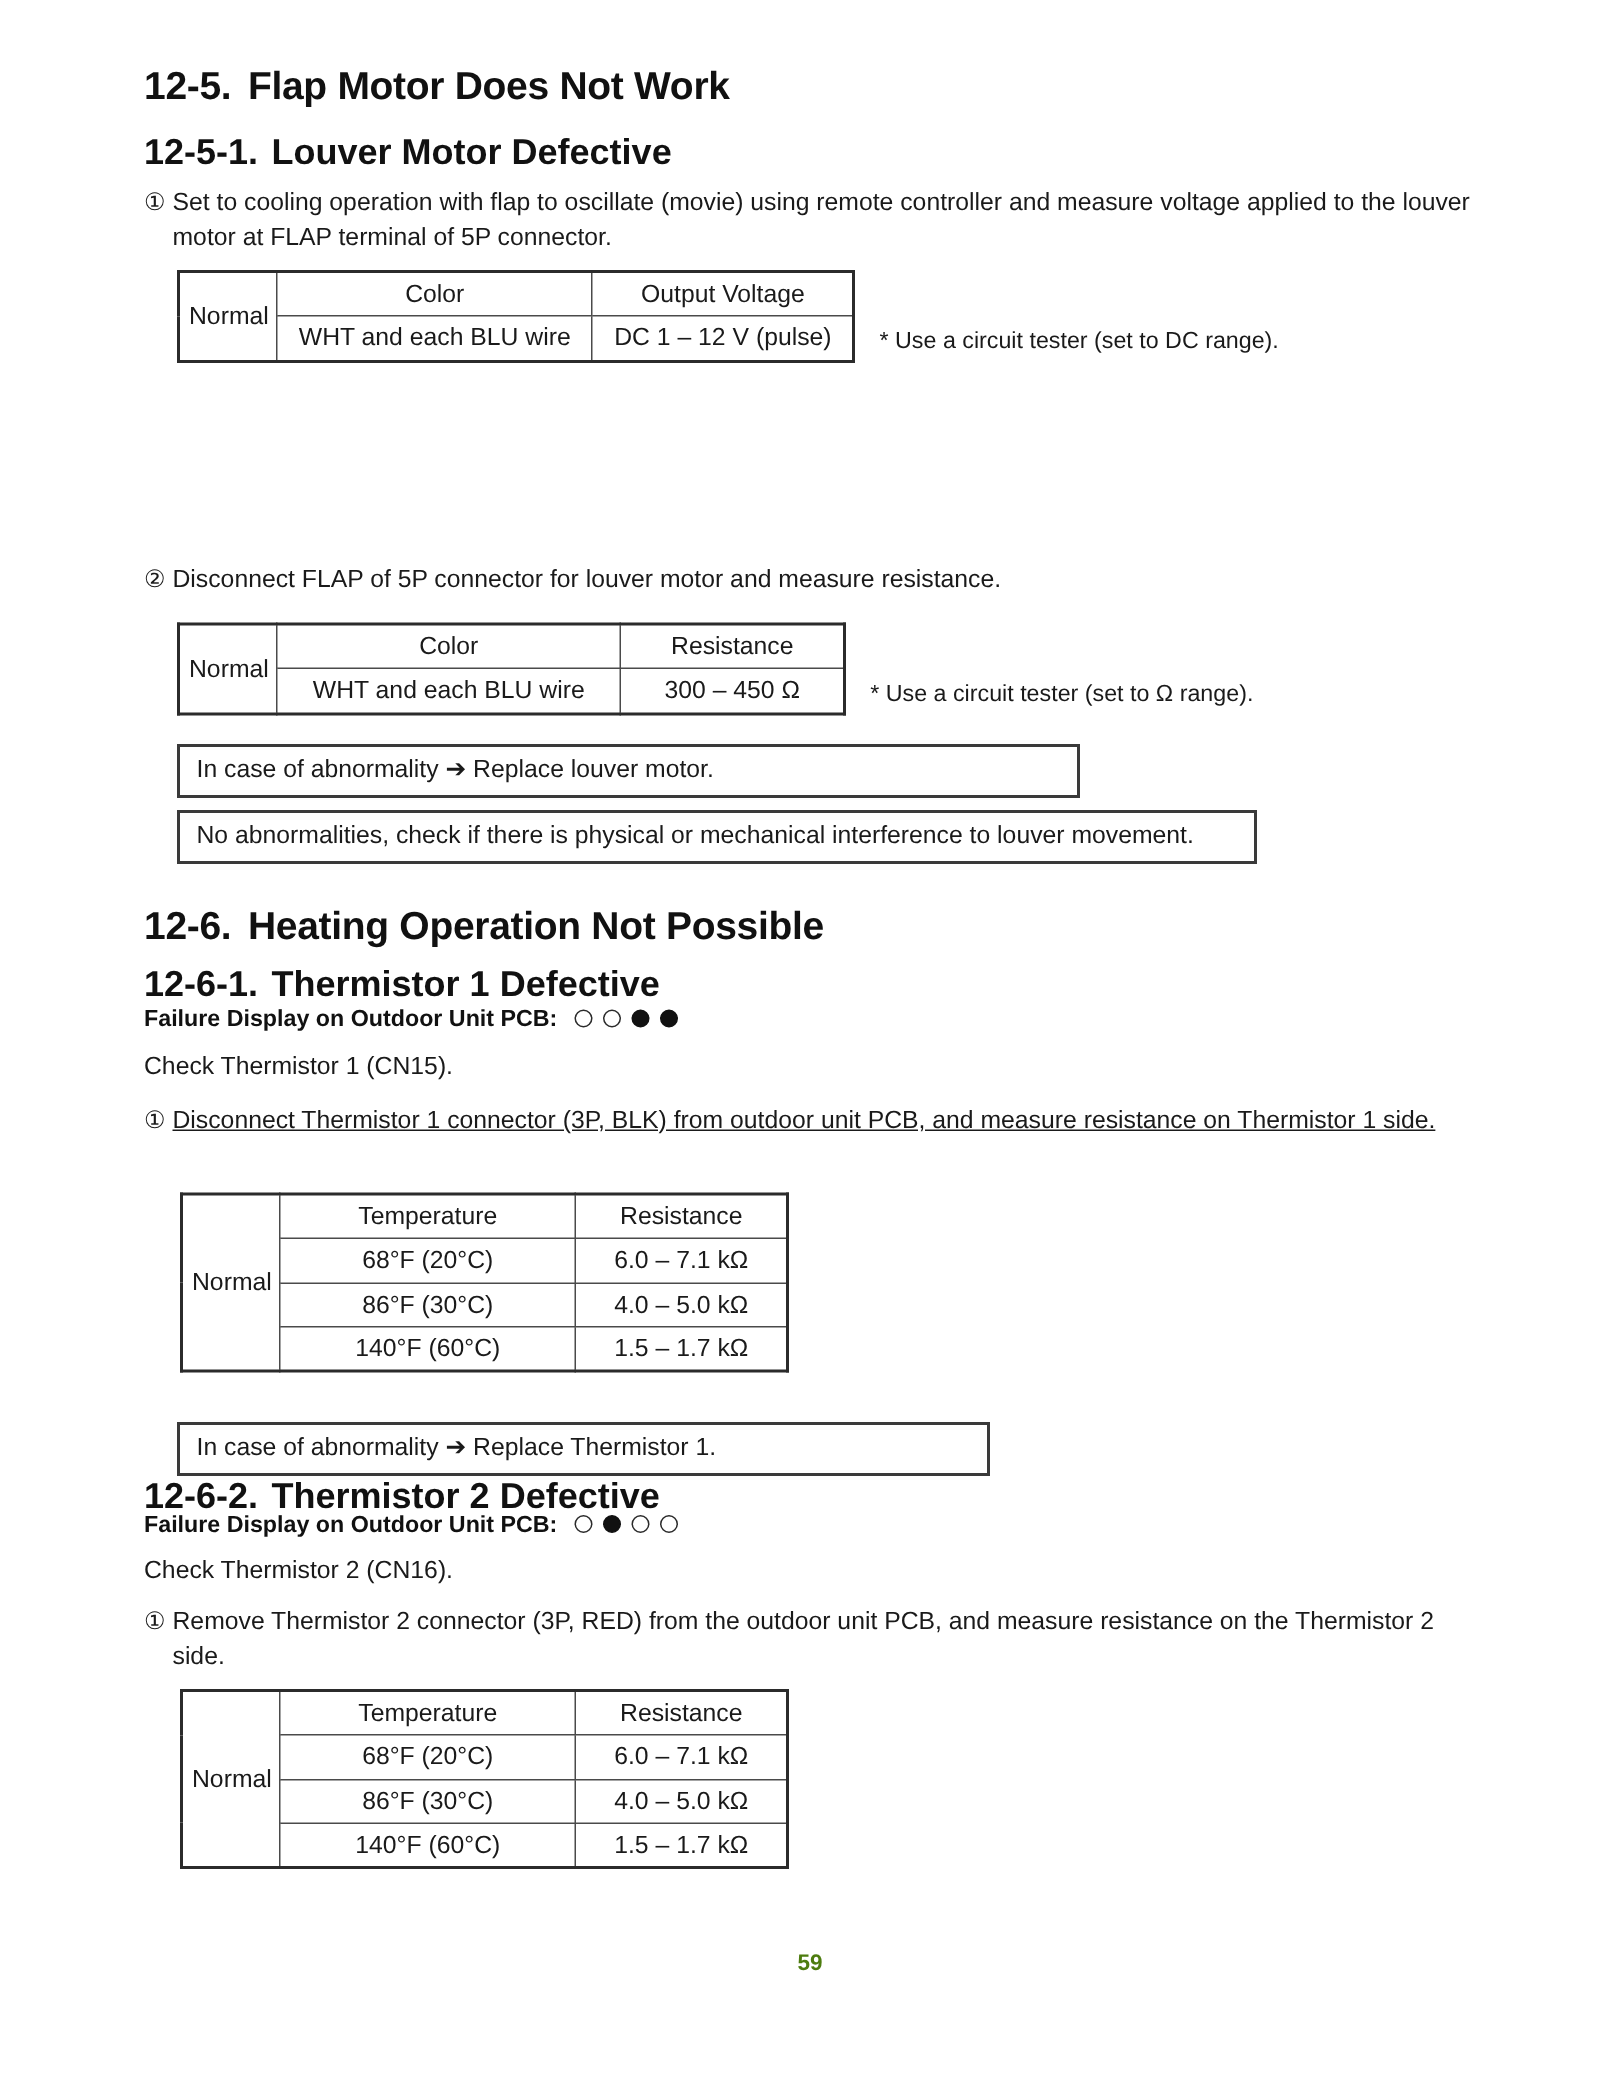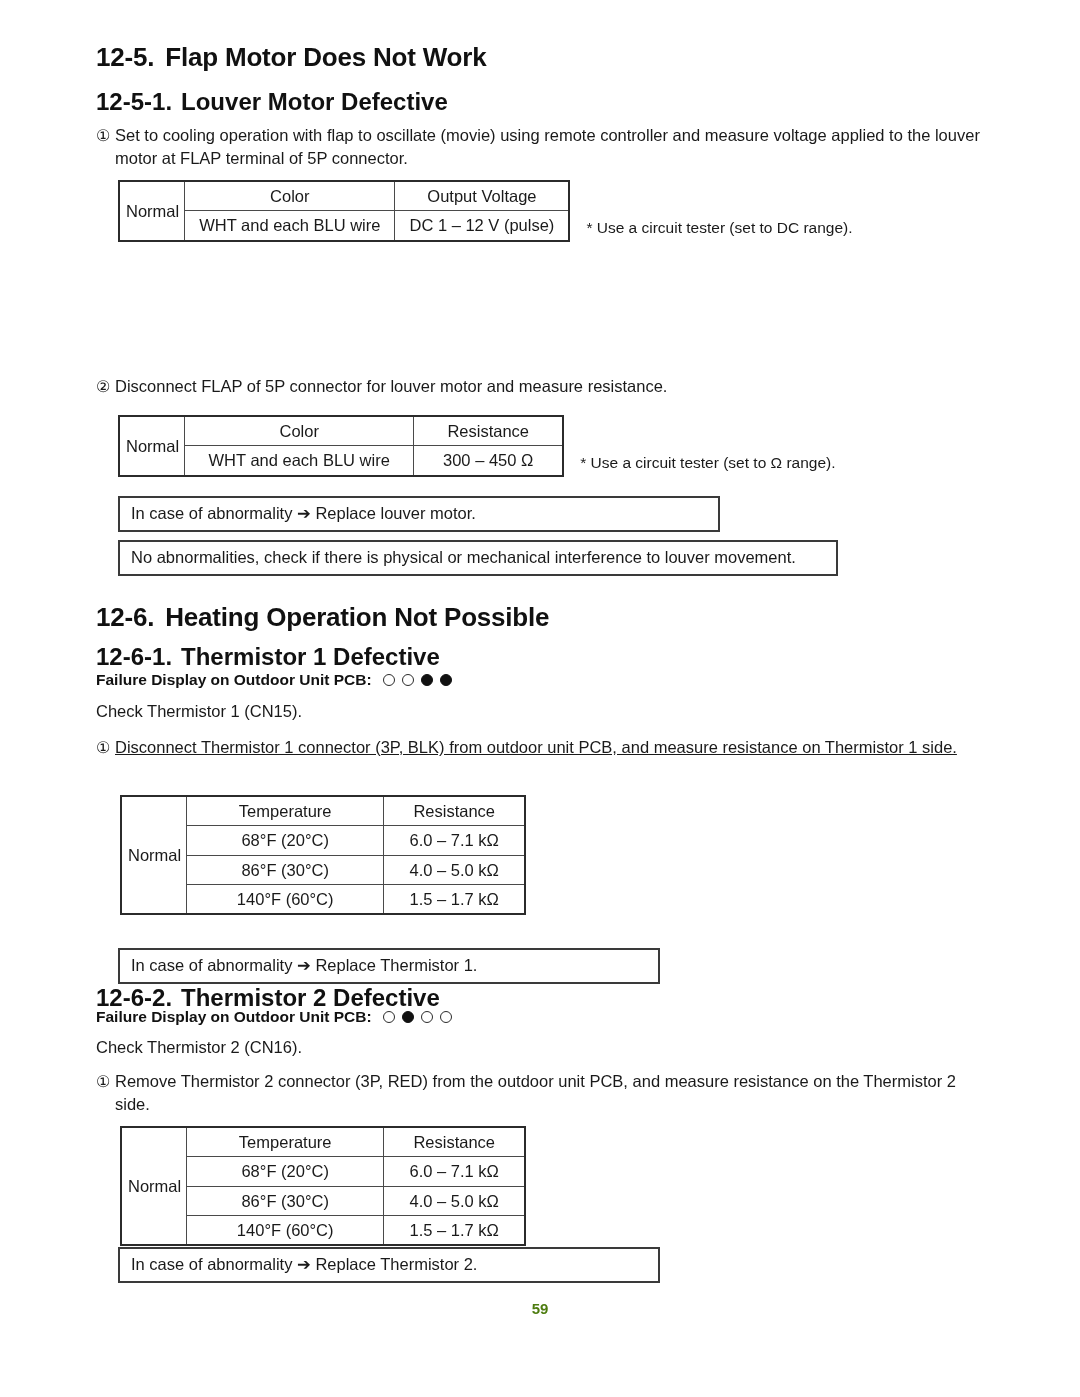--- a/index.html
+++ b/index.html
@@ -293,19 +293,16 @@
         <td>4.0 – 5.0 kΩ</td>
       </tr>
       <tr>
         <td>140°F (60°C)</td>
         <td>1.5 – 1.7 kΩ</td>
       </tr>
     </tbody>
       </table>
   </div>
 
-  <div class="abs obox" style="left:118px; top:1247px; width:542px;">
-    <span>In case of abnormality ➔ Replace Thermistor 2.</span>
-  </div>
 
   <div class="pageno" style="top:1300px;">59</div>
 
 </div>
 
 </body></html>

